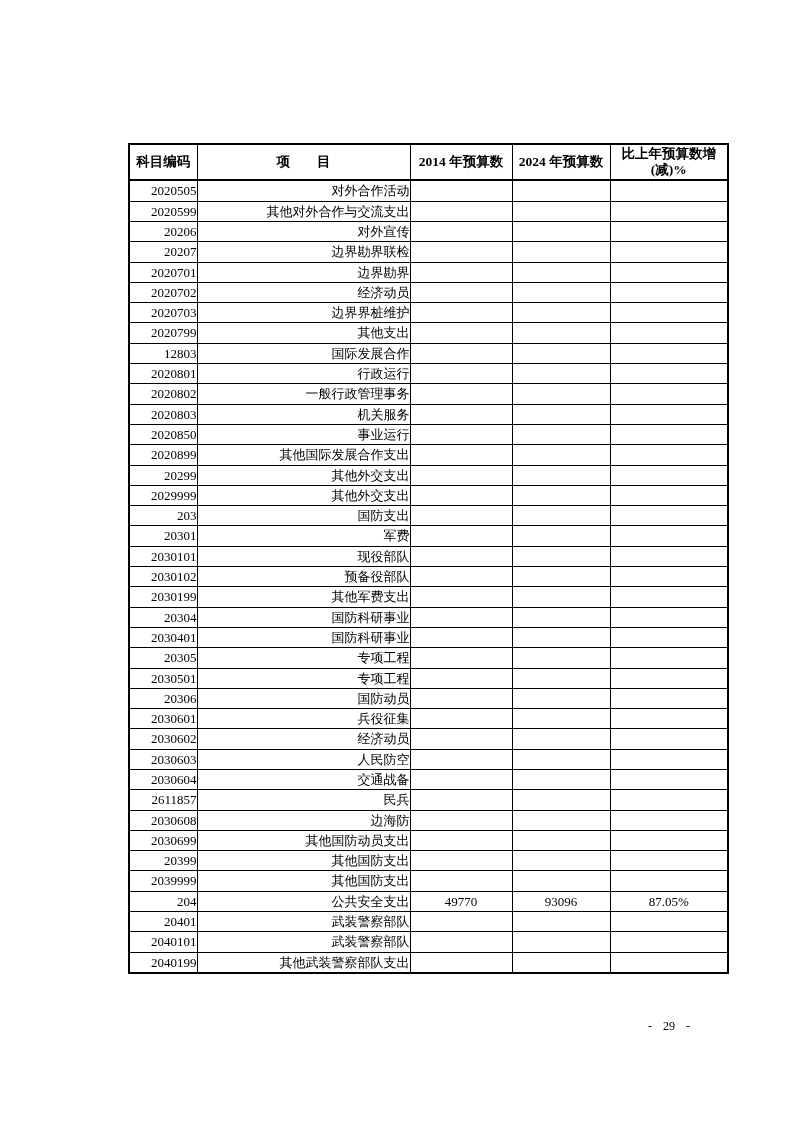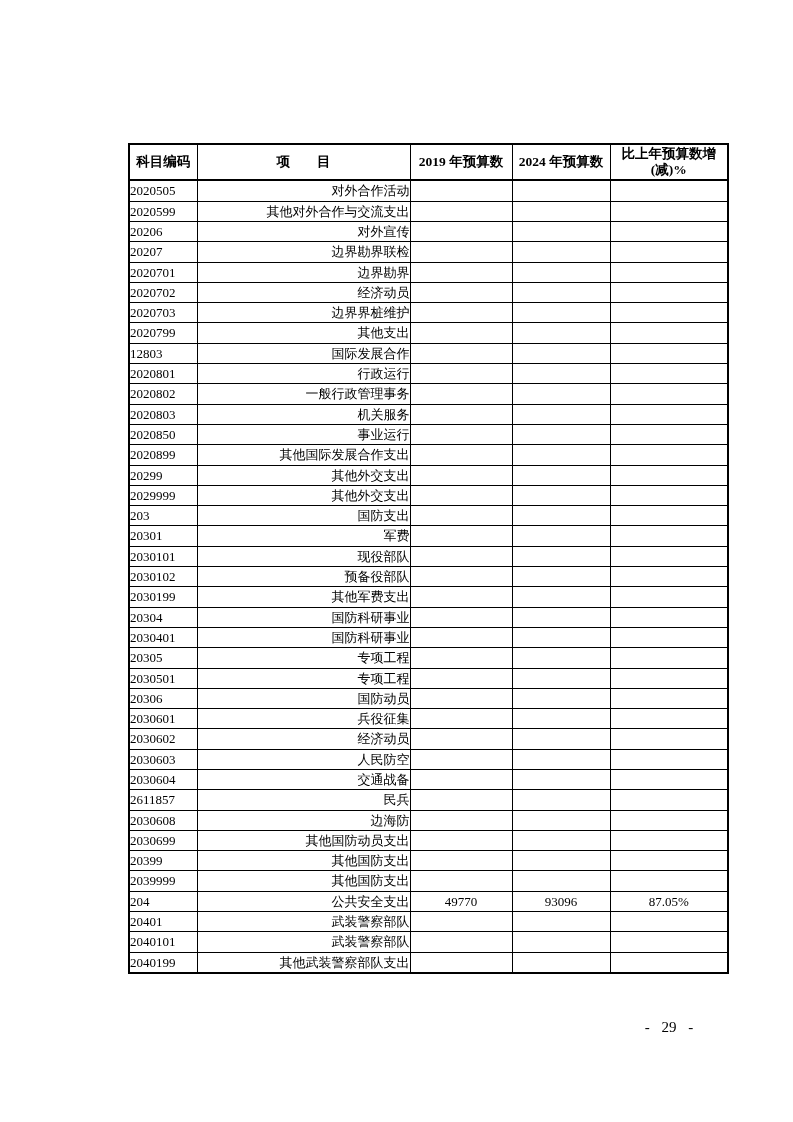--- a/index.html
+++ b/index.html
@@ -48,36 +48,36 @@
     padding: 1px 2px;
     border-bottom: 2px solid #000000;
   }
   table.budget tbody td {
     height: 19.3px;
     line-height: 19.3px;
     font-size: 13px;
     white-space: nowrap;
   }
   td.cell-code {
-    text-align: left;
+    text-align: right;
     padding-left: 6px;
   }
   td.cell-item {
     text-align: right;
     padding-left: 9px;
   }
   td.cell-num {
     text-align: center;
   }
   .page-number {
     position: absolute;
     top: 1019px;
     left: 634px;
     width: 70px;
-    font-size: 15px;
+    font-size: 12px;
     text-align: center;
     word-spacing: 8px;
     white-space: nowrap;
   }
 </style>
 </head>
 <body>
 
 <div class="page">
 
@@ -87,21 +87,21 @@
         <col style="width:68px">
         <col style="width:213px">
         <col style="width:102px">
         <col style="width:98px">
         <col style="width:118px">
       </colgroup>
       <thead>
         <tr>
           <th>科目编码</th>
           <th>项　　目</th>
-          <th>2019 年预算数</th>
+          <th>2014 年预算数</th>
           <th>2024 年预算数</th>
           <th>比上年预算数增(减)%</th>
         </tr>
       </thead>
       <tbody>
   <tr>
     <td class="cell-code">2020505</td>
     <td class="cell-item">对外合作活动</td>
     <td class="cell-num"></td>
     <td class="cell-num"></td>

